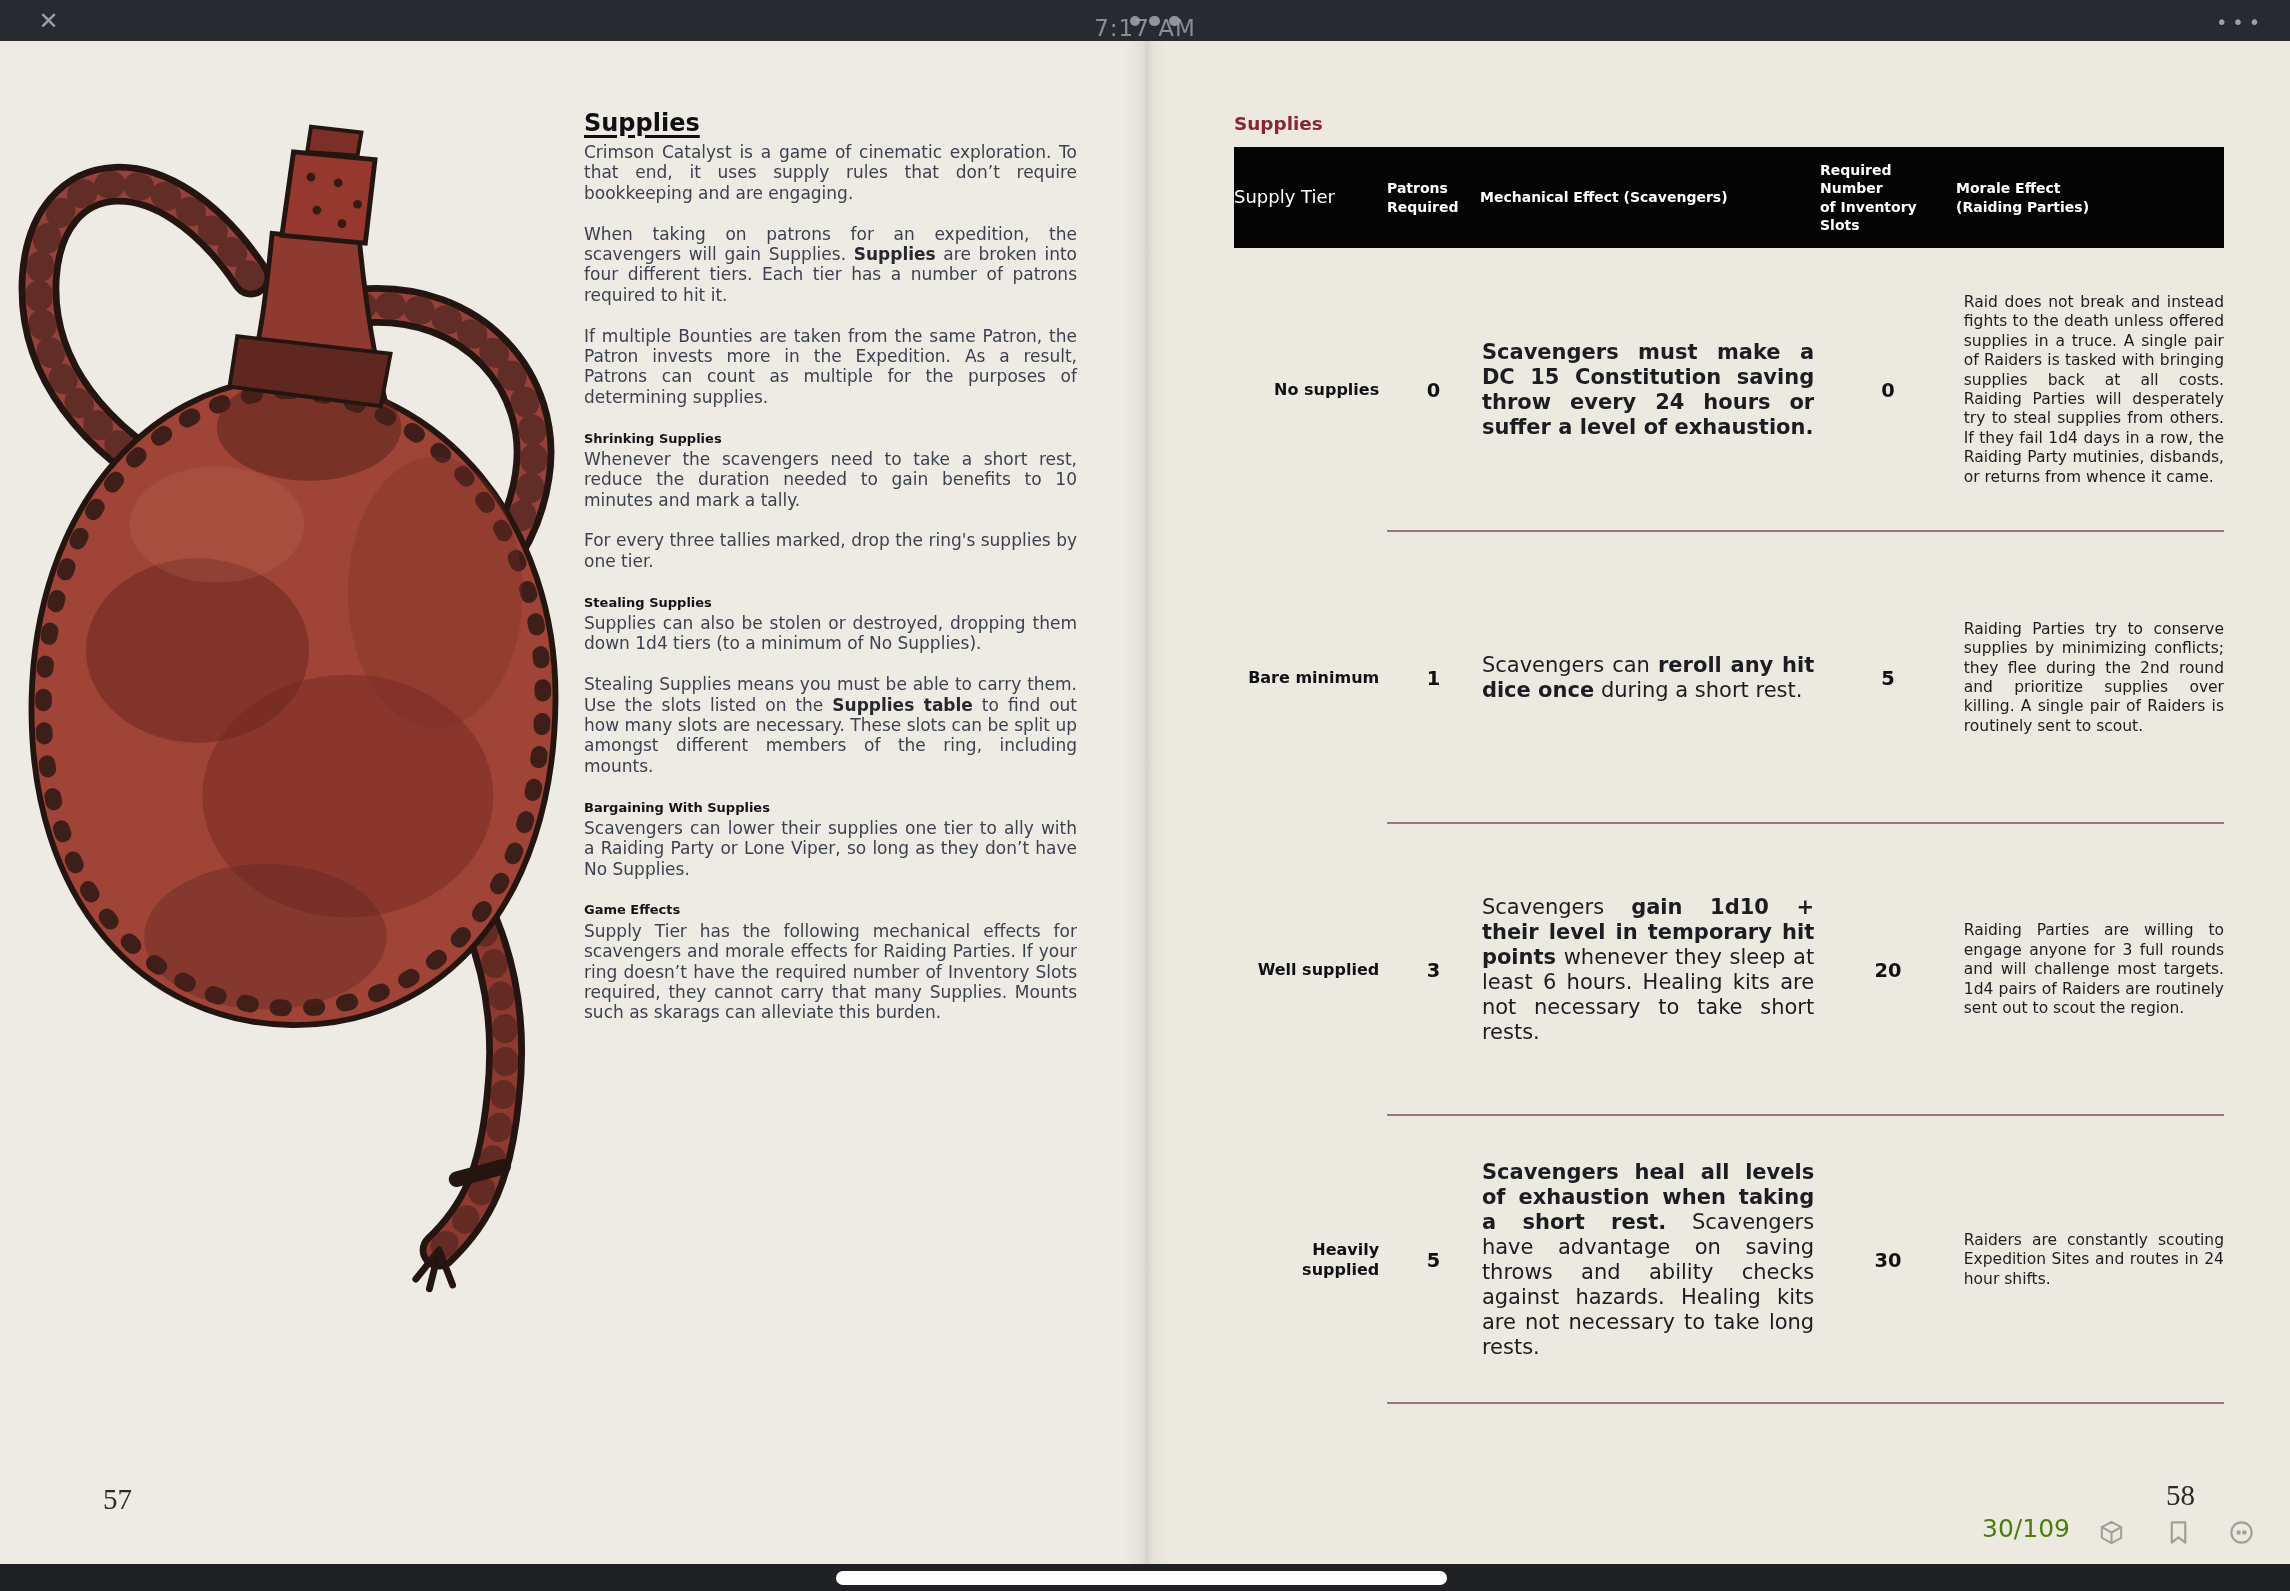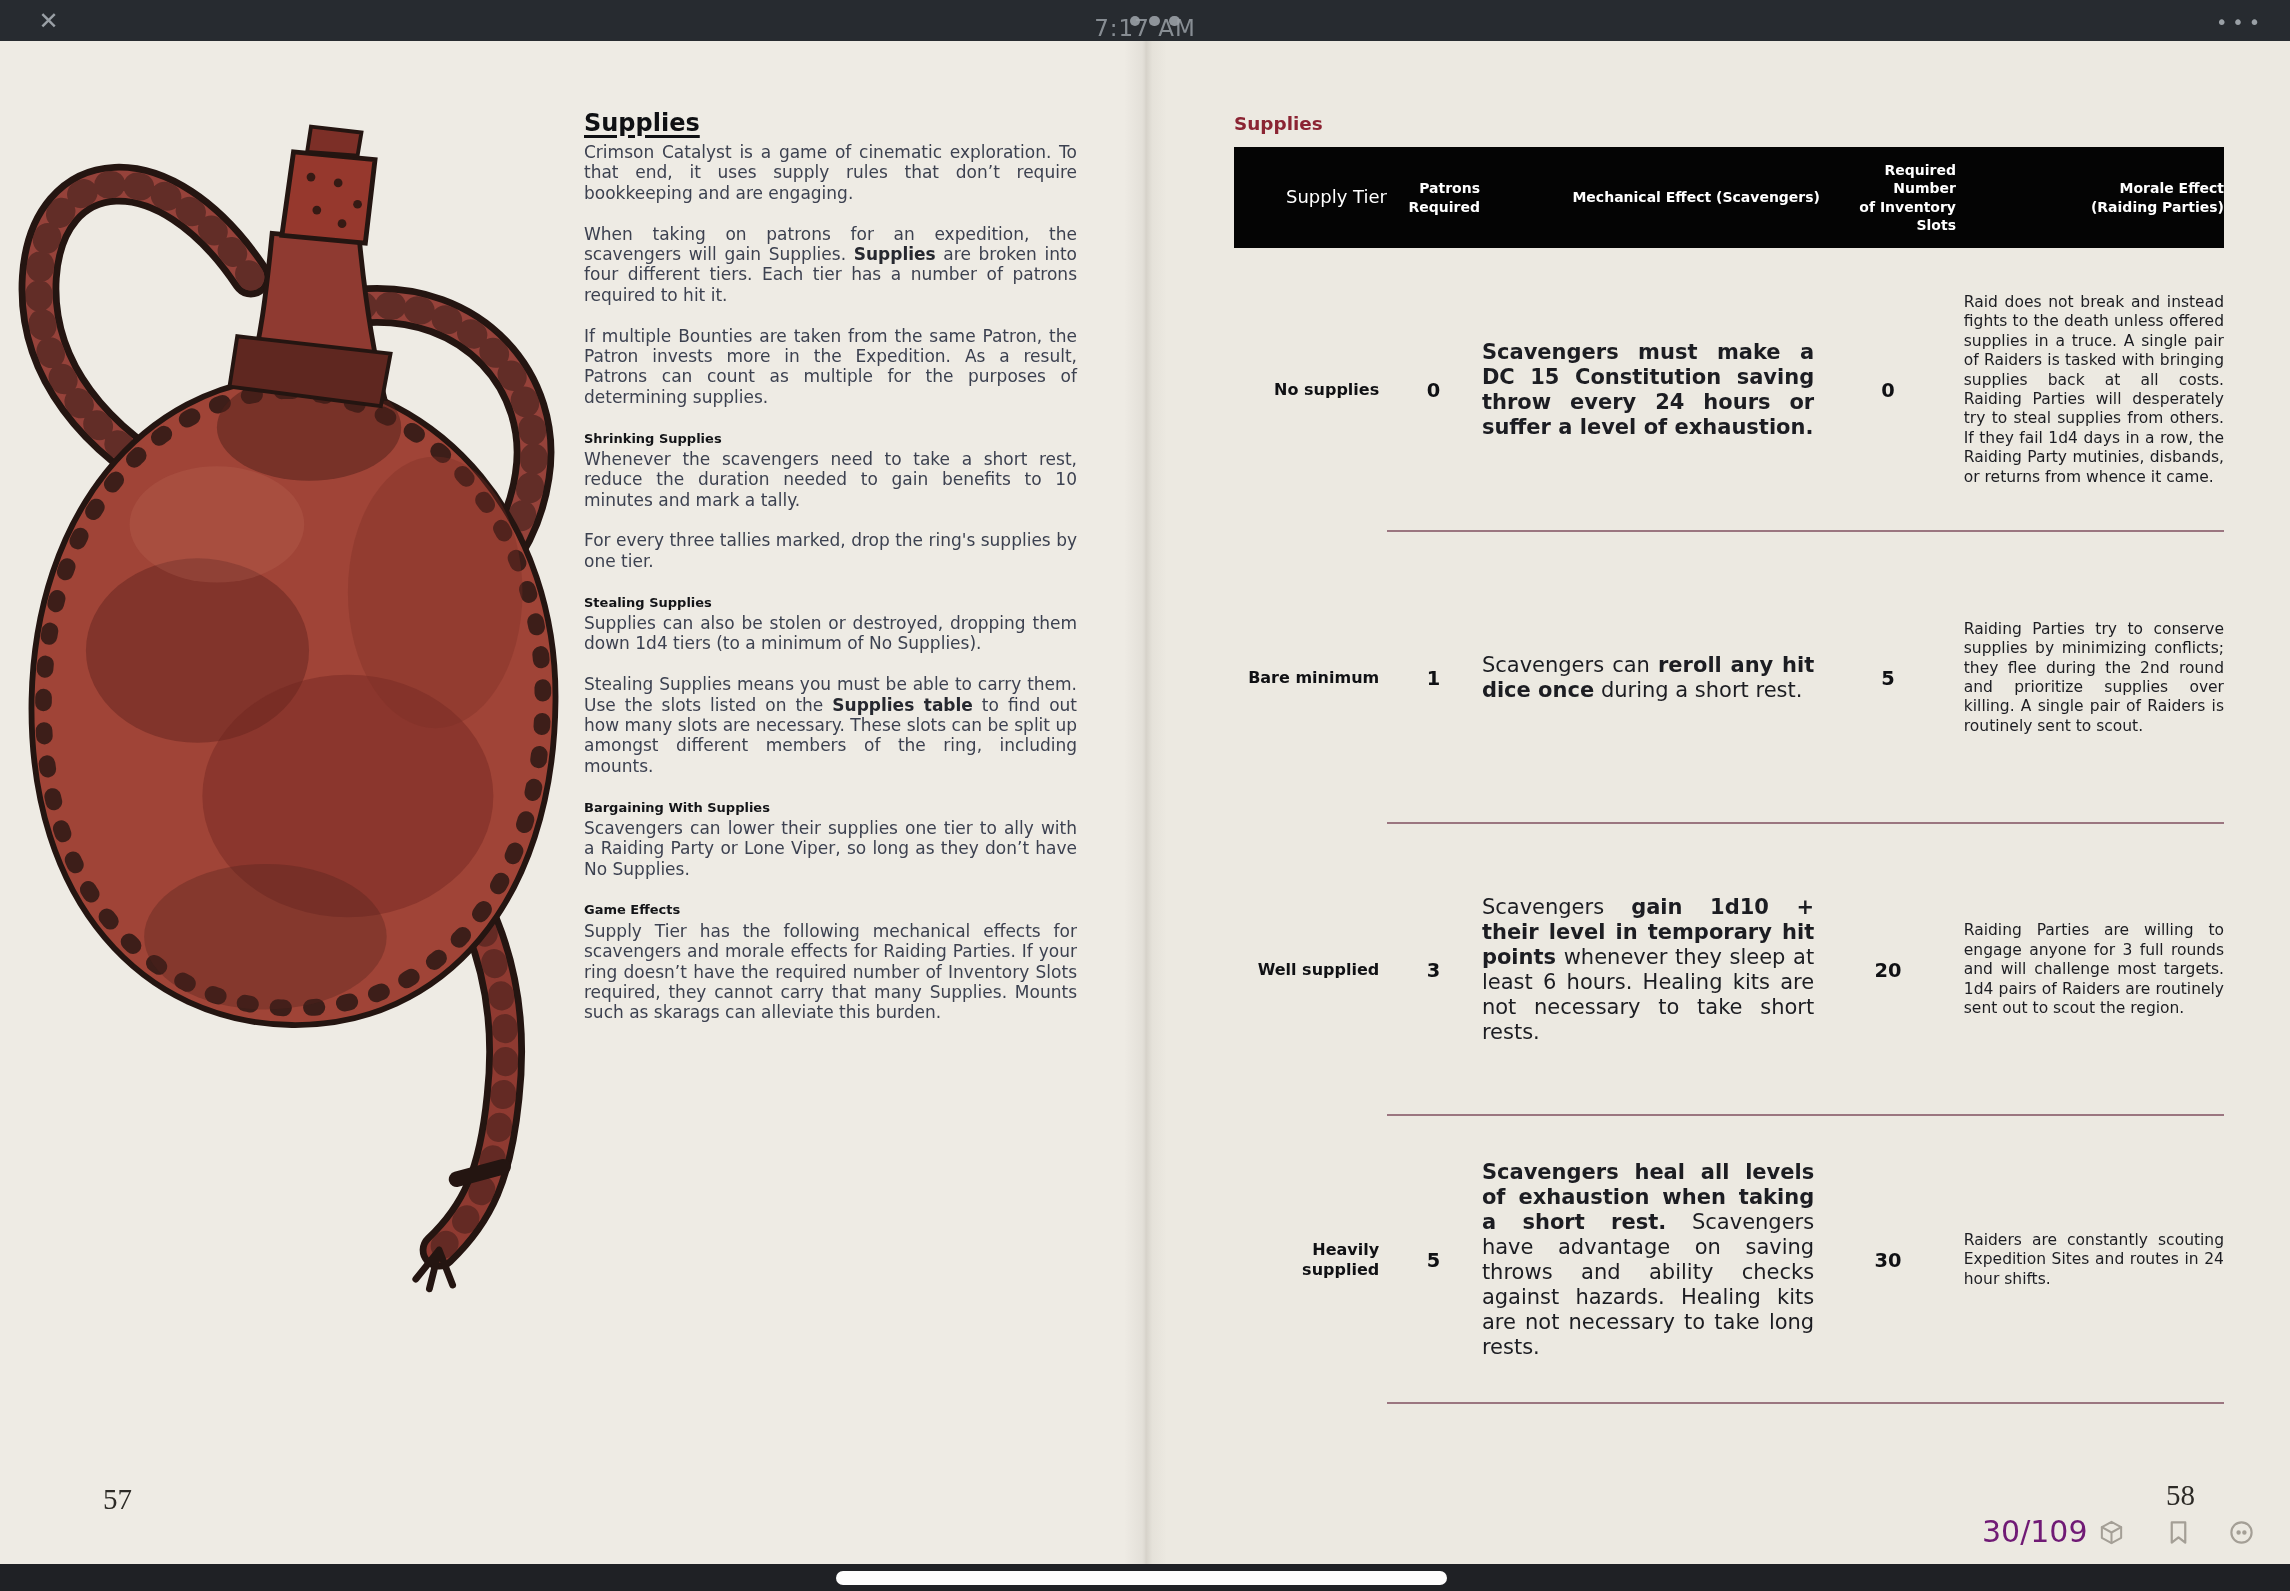--- a/index.html
+++ b/index.html
@@ -28,35 +28,35 @@
   .page-title{font-size:24px;line-height:29px;font-weight:bold;color:#0f1013;margin:0 0 3.9px 0;
     text-decoration:underline;text-decoration-thickness:2.9px;text-underline-offset:3.9px;}
   .body-p{margin:0 0 20.4px 0;}
   .body-p b{color:#26282f;}
   .h2{font-size:13px;line-height:21.3px;font-weight:bold;color:#131417;margin:0;text-align:left;}
   .flask{position:absolute;left:17.5px;top:107px;width:553px;height:1252px;z-index:1;}
   
   .table-label{position:absolute;left:1234px;top:113px;font-size:18.4px;font-weight:bold;color:#8b2433;z-index:3;}
   .thead{position:absolute;left:1234px;top:147px;width:990px;height:101px;background:#040404;color:#ffffff;
     display:grid;grid-template-columns:153px 93px 340px 136px 268px;align-items:center;z-index:3;}
-  .hc{text-align:right;font-weight:bold;font-size:14px;line-height:18.4px;}
+  .hc{text-align:left;font-weight:bold;font-size:14px;line-height:18.4px;}
   .hc.first{font-weight:normal;font-size:18px;}
   .tbody{position:absolute;left:1234px;top:248px;width:990px;z-index:3;}
   .trow{position:relative;display:grid;grid-template-columns:153px 93px 340px 136px 268px;align-items:center;}
   .tcell{color:#1c1d22;}
   .tcell.tier{text-align:right;font-weight:bold;font-size:16px;line-height:20.4px;color:#101114;padding:0 7.8px;}
   .tcell.num{text-align:center;font-weight:bold;font-size:19.4px;color:#101114;}
   .tcell.effect{font-size:21px;line-height:25px;text-align:justify;padding:0 5.8px 0 1.9px;}
   .tcell.morale{font-size:15.5px;line-height:19.4px;text-align:justify;padding-left:7.8px;}
   .divider{position:absolute;bottom:0;left:153px;right:0;height:1.9px;background:#9b7680;}
   
   .page-num{position:absolute;font-family:"Liberation Serif",serif;font-size:29px;color:#2d2b27;z-index:4;}
   .page-num-left{left:103px;top:1483px;}
   .page-num-right{left:2166px;top:1479px;}
-  .progress-label{position:absolute;left:1982px;top:1514px;font-size:30px;color:#701a75;z-index:4;text-align:center;}
+  .progress-label{position:absolute;left:1982px;top:1514px;font-size:25px;color:#4d7c0f;z-index:4;text-align:center;}
   .tool-icon{position:absolute;top:1519px;width:27px;height:27px;z-index:4;cursor:pointer;}
   .tool-icon svg{width:27px;height:27px;display:block;}
   .icon-cube{left:2098px;}
   .icon-bookmark{left:2165px;}
   .icon-react{left:2228px;}
   
   .bottom-bar{position:absolute;left:0;bottom:0;width:2290px;height:27px;background:#1f2125;z-index:30;}
   .scrubber{position:absolute;left:836px;top:1571px;width:611px;height:13.6px;border-radius:7.8px;background:#fdfdfd;z-index:31;cursor:pointer;}
 </style>
 </head>

